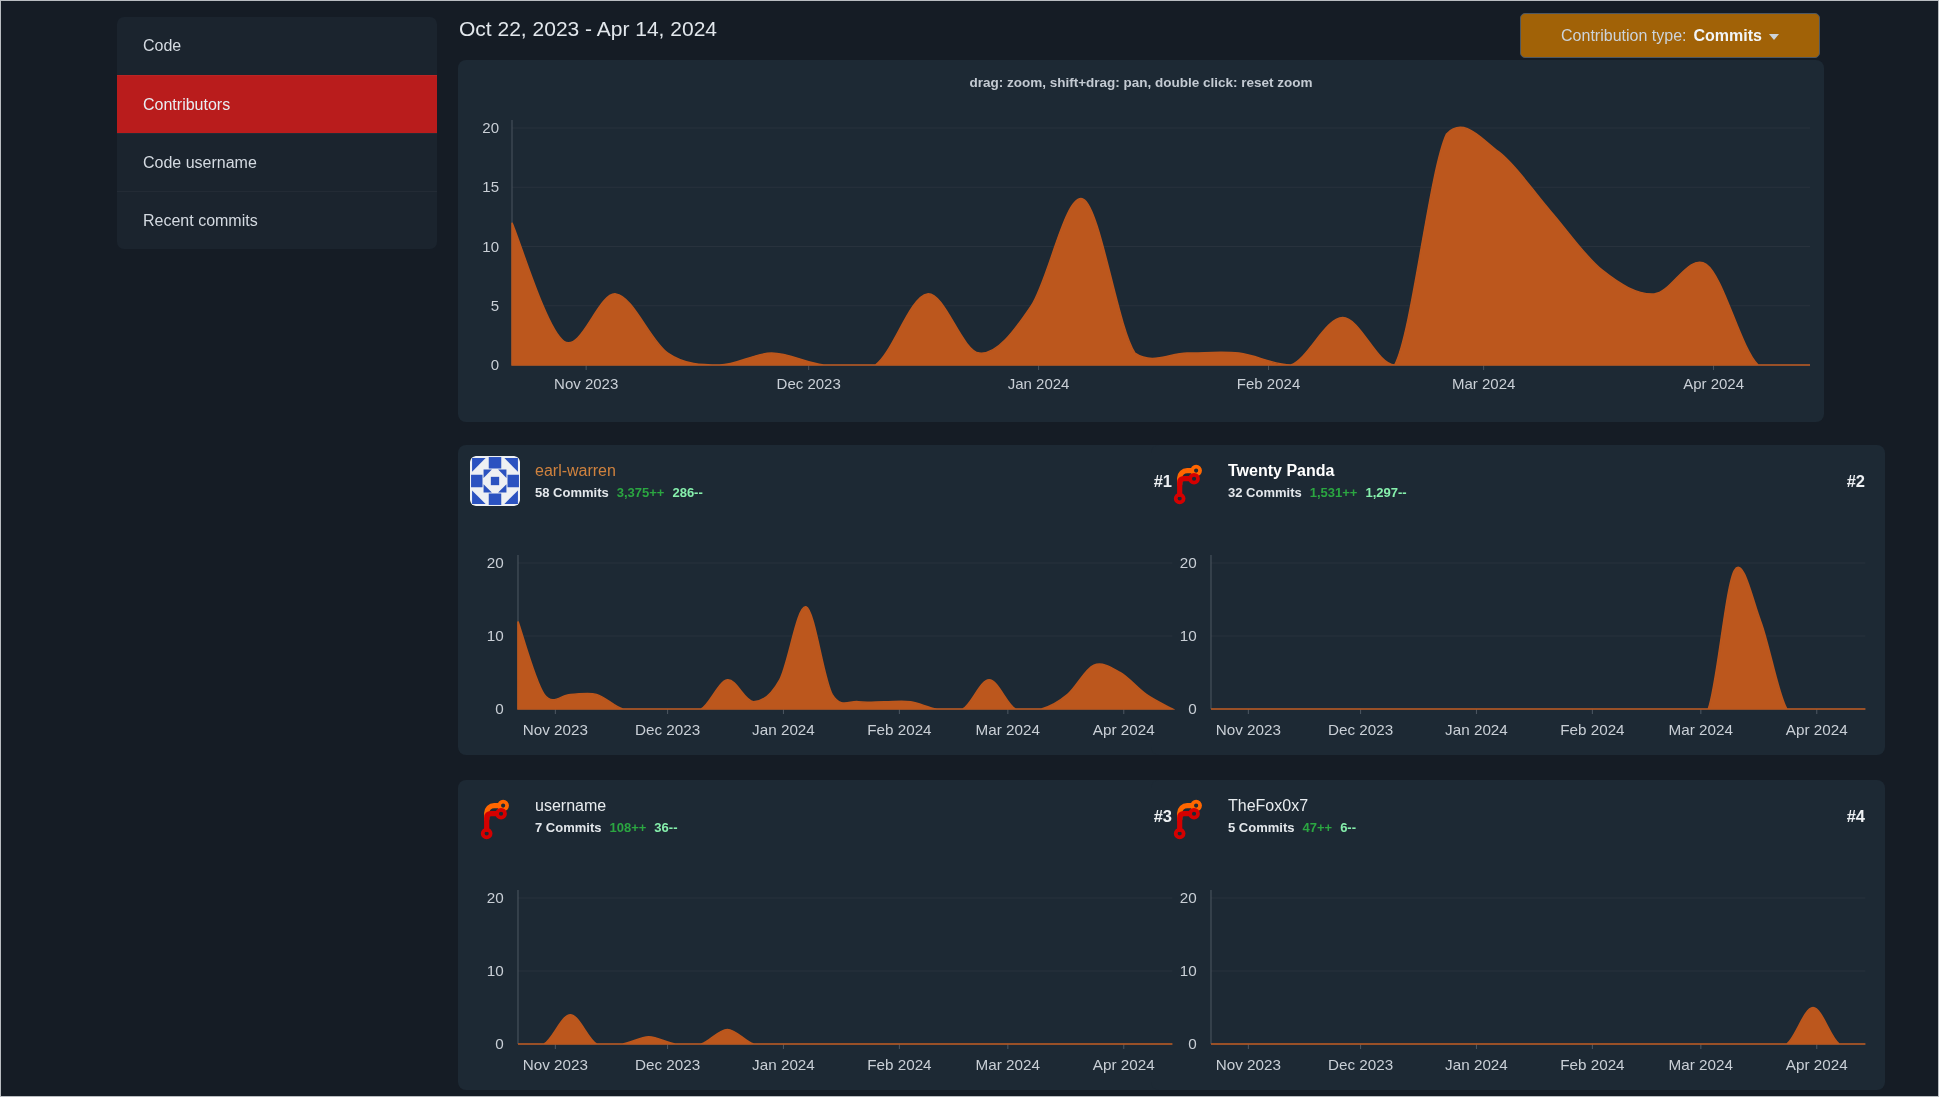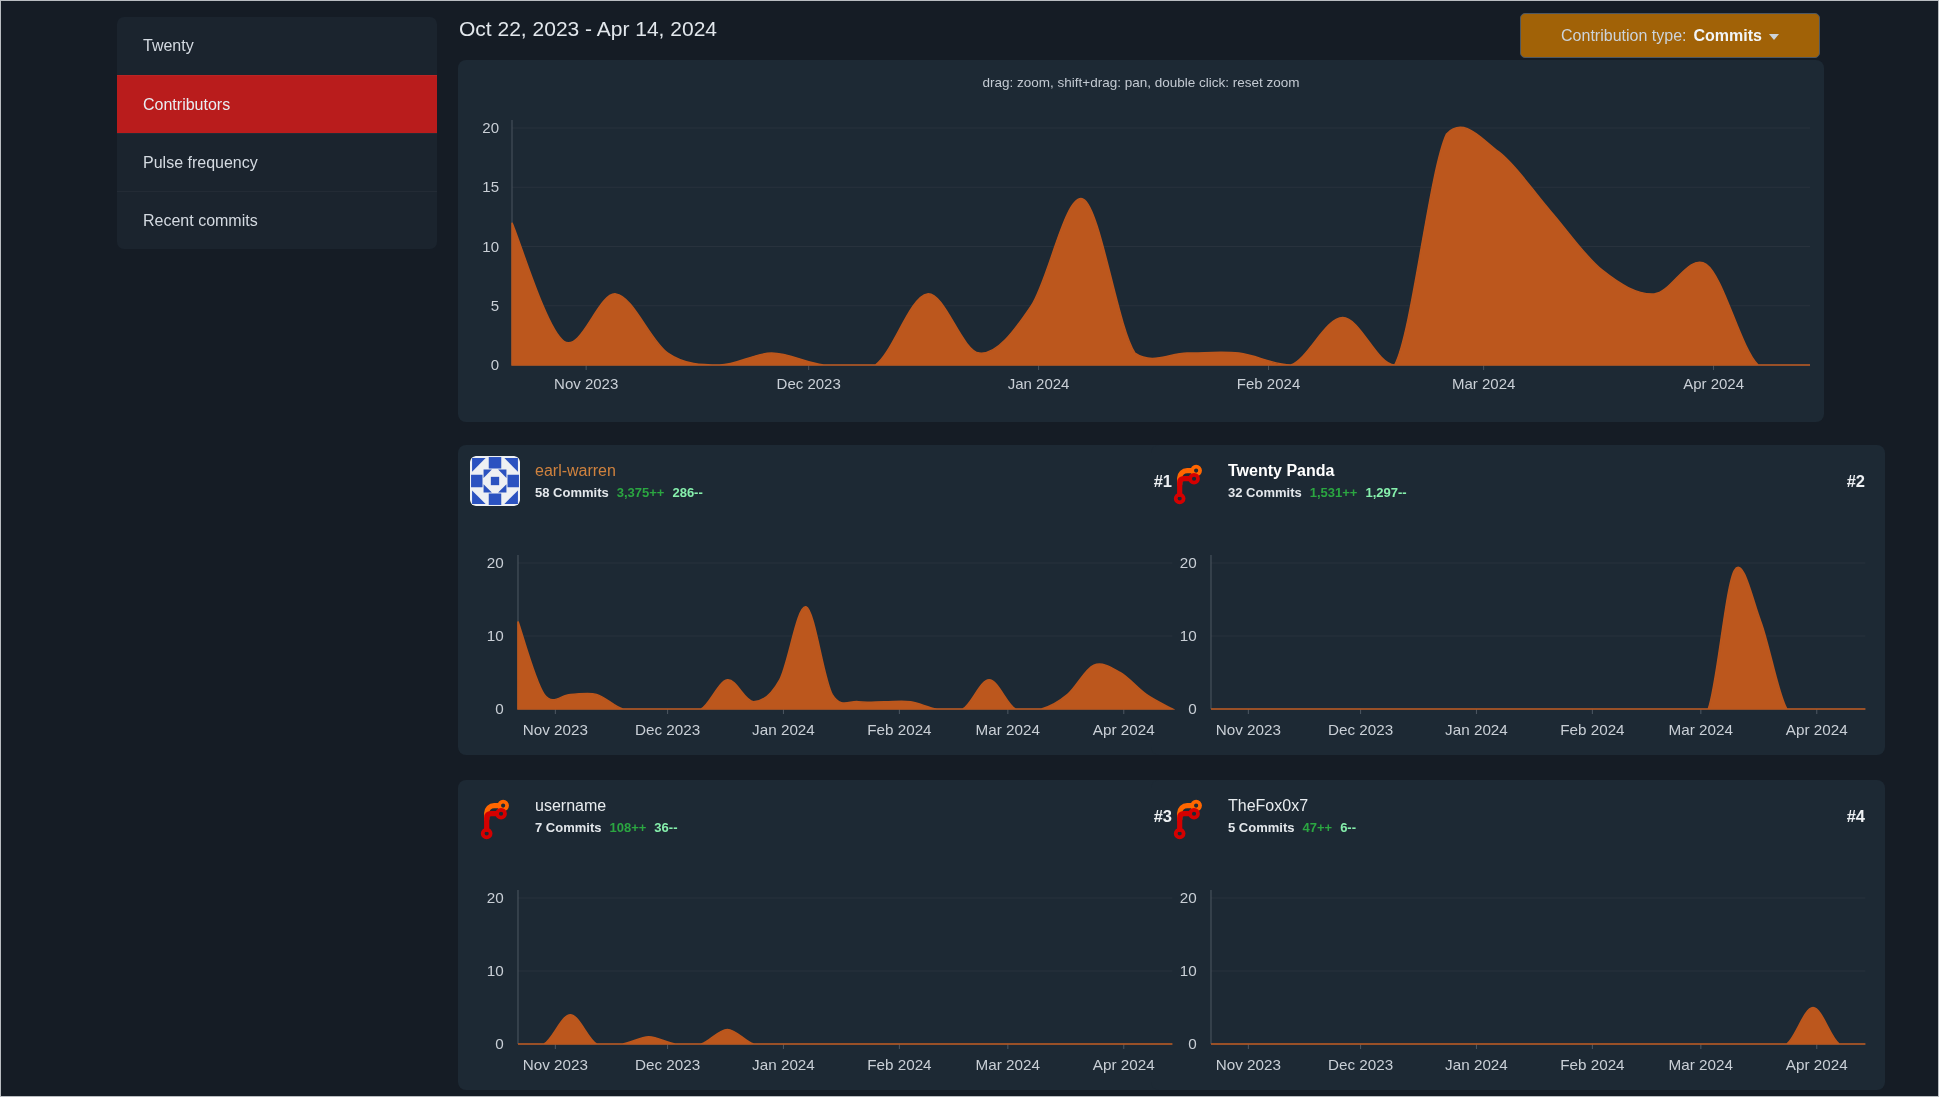--- a/index.html
+++ b/index.html
@@ -36,21 +36,21 @@
   .caret {
     width:0; height:0; margin-top:3px;
     border-left:5px solid transparent; border-right:5px solid transparent;
     border-top:6px solid #ccd3da;
   }
   
   .card { position:absolute; background:#1d2934; border-radius:8px; }
   .main-card { left:458px; top:60px; width:1366px; height:362px; }
   .hint {
     position:absolute; top:15px; left:0; right:0; text-align:center;
-    font-size:13.5px; font-weight:normal; color:#c3cad2; z-index:2;
+    font-size:13.5px; font-weight:bold; color:#c3cad2; z-index:2;
   }
   .contrib-card { width:734px; height:310px; }
   #card1 { left:458px;  top:445px; }
   #card2 { left:1151px; top:445px; }
   #card3 { left:458px;  top:780px; }
   #card4 { left:1151px; top:780px; }
   .card-head {
     position:absolute; left:12px; top:10px; right:20px; height:52px;
     display:flex; align-items:center; z-index:2;
   }
@@ -92,23 +92,23 @@
       <polygon points="13,13 21,13 13,21"></polygon>
       <polygon points="35,13 27,13 35,21"></polygon>
       <polygon points="13,35 13,27 21,35"></polygon>
       <polygon points="35,35 27,35 35,27"></polygon>
       <rect x="20" y="20" width="8" height="8"></rect>
     </g>
   </symbol>
 </svg>
 
 <nav class="sidebar">
-  <div class="side-item">Twenty</div>
+  <div class="side-item">Code</div>
   <div class="side-item active">Contributors</div>
-  <div class="side-item">Pulse frequency</div>
+  <div class="side-item">Code username</div>
   <div class="side-item">Recent commits</div>
 </nav>
 
 <div class="date-range">Oct 22, 2023 - Apr 14, 2024</div>
 
 <button class="type-btn">
   <span>Contribution type:</span>
   <b>Commits</b>
   <span class="caret"></span>
 </button>

